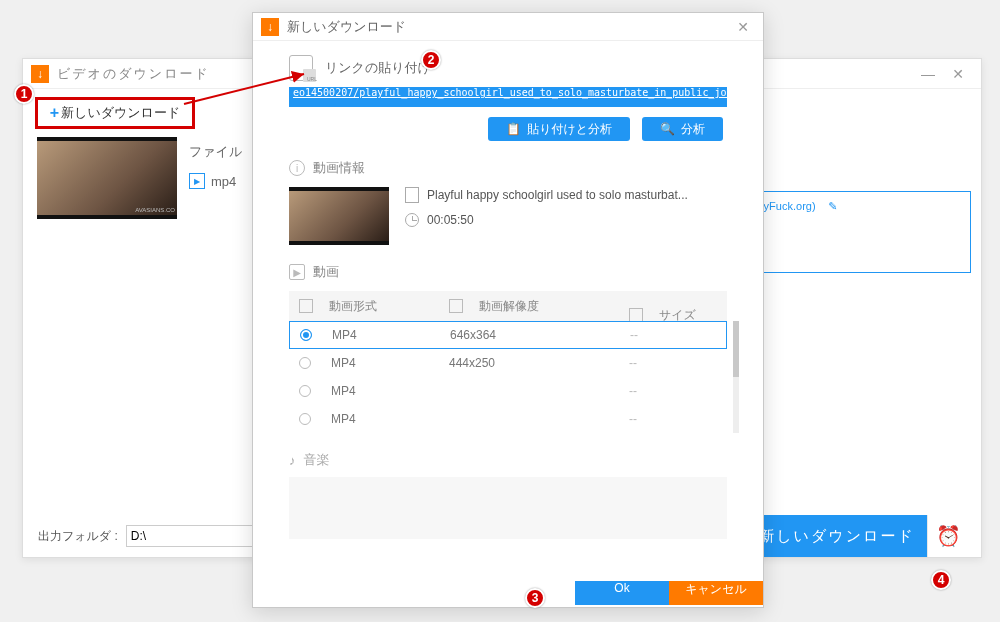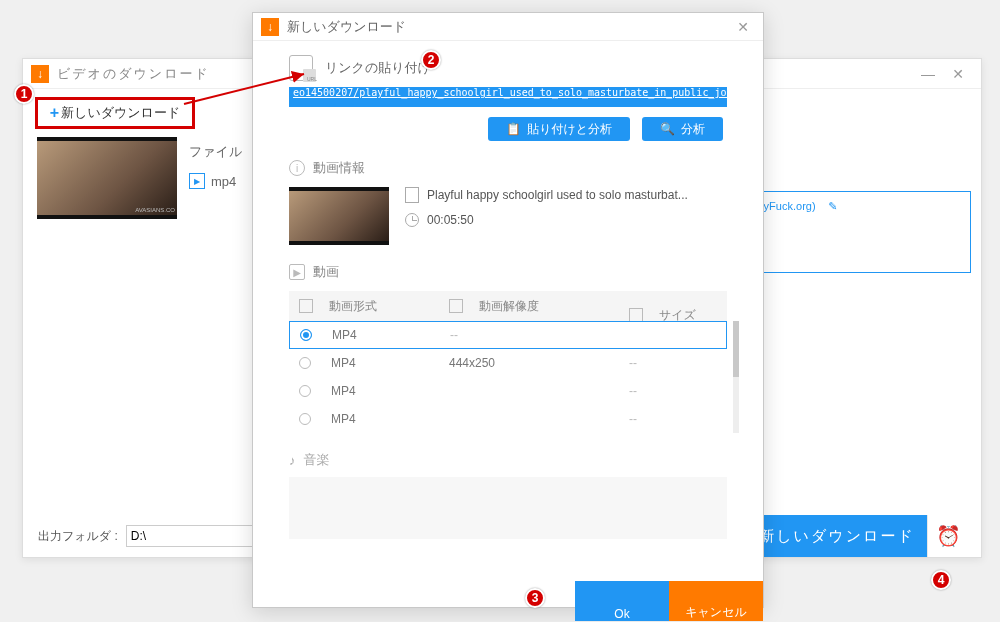--- a/index.html
+++ b/index.html
@@ -80,21 +80,21 @@
 .fmt-row .c1 { width:118px; }
 .fmt-row .c2 { width:180px; }
 .fmt-row .c3 { flex:1; text-align:left; color:#bbb; }
 .fmt-scroll { position:absolute; right:-12px; top:0; width:6px; height:100%; background:#eee; }
 .fmt-thumb { position:absolute; right:-12px; top:0; width:6px; height:50%; background:#c8c8c8; }
 
 .audio-sec-title { display:flex; align-items:center; gap:8px; color:#aaa; font-size:13px; margin:18px 0 8px; }
 .audio-box { height:62px; background:#f7f7f7; }
 
 .dlg-footer { height:30px; display:flex; justify-content:flex-end; }
-.dlg-footer .btn { width:94px; height:40px; display:flex; align-items:flex-end; justify-content:center; color:#fff; font-size:12px; cursor:pointer; position:relative; top:4px; }
+.dlg-footer .btn { width:94px; height:24px; display:flex; align-items:flex-start; justify-content:center; color:#fff; font-size:12px; cursor:pointer; position:relative; top:4px; }
 .dlg-footer .ok { background:#2196F3; }
 .dlg-footer .cancel { background:#ff7a00; }
 
 
 .marker { position:absolute; width:20px; height:20px; border-radius:50%; background:#d40000; color:#fff; border:2px solid #fff; font-weight:bold; font-size:12px; display:flex; align-items:center; justify-content:center; box-shadow:0 0 2px rgba(0,0,0,0.4); z-index:50; }
 .m1 { left:14px; top:84px; }
 .m2 { left:421px; top:50px; }
 .m3 { left:525px; top:588px; }
 .m4 { left:931px; top:570px; }
 
@@ -201,20 +201,21 @@
         </div>
       <div class="col c3">
           <span class="hicon"></span>
           <span>サイズ</span>
         </div>
     </div>
     <div class="fmt-list">
       <div class="fmt-row selected">
         <span class="radio"></span>
         <span class="c1">MP4</span>
+        <span class="c2">646x364</span>
         <span class="c3">--</span>
       </div>
       <div class="fmt-row">
         <span class="radio"></span>
         <span class="c1">MP4</span>
         <span class="c2">444x250</span>
         <span class="c3">--</span>
       </div>
       <div class="fmt-row">
         <span class="radio"></span>

